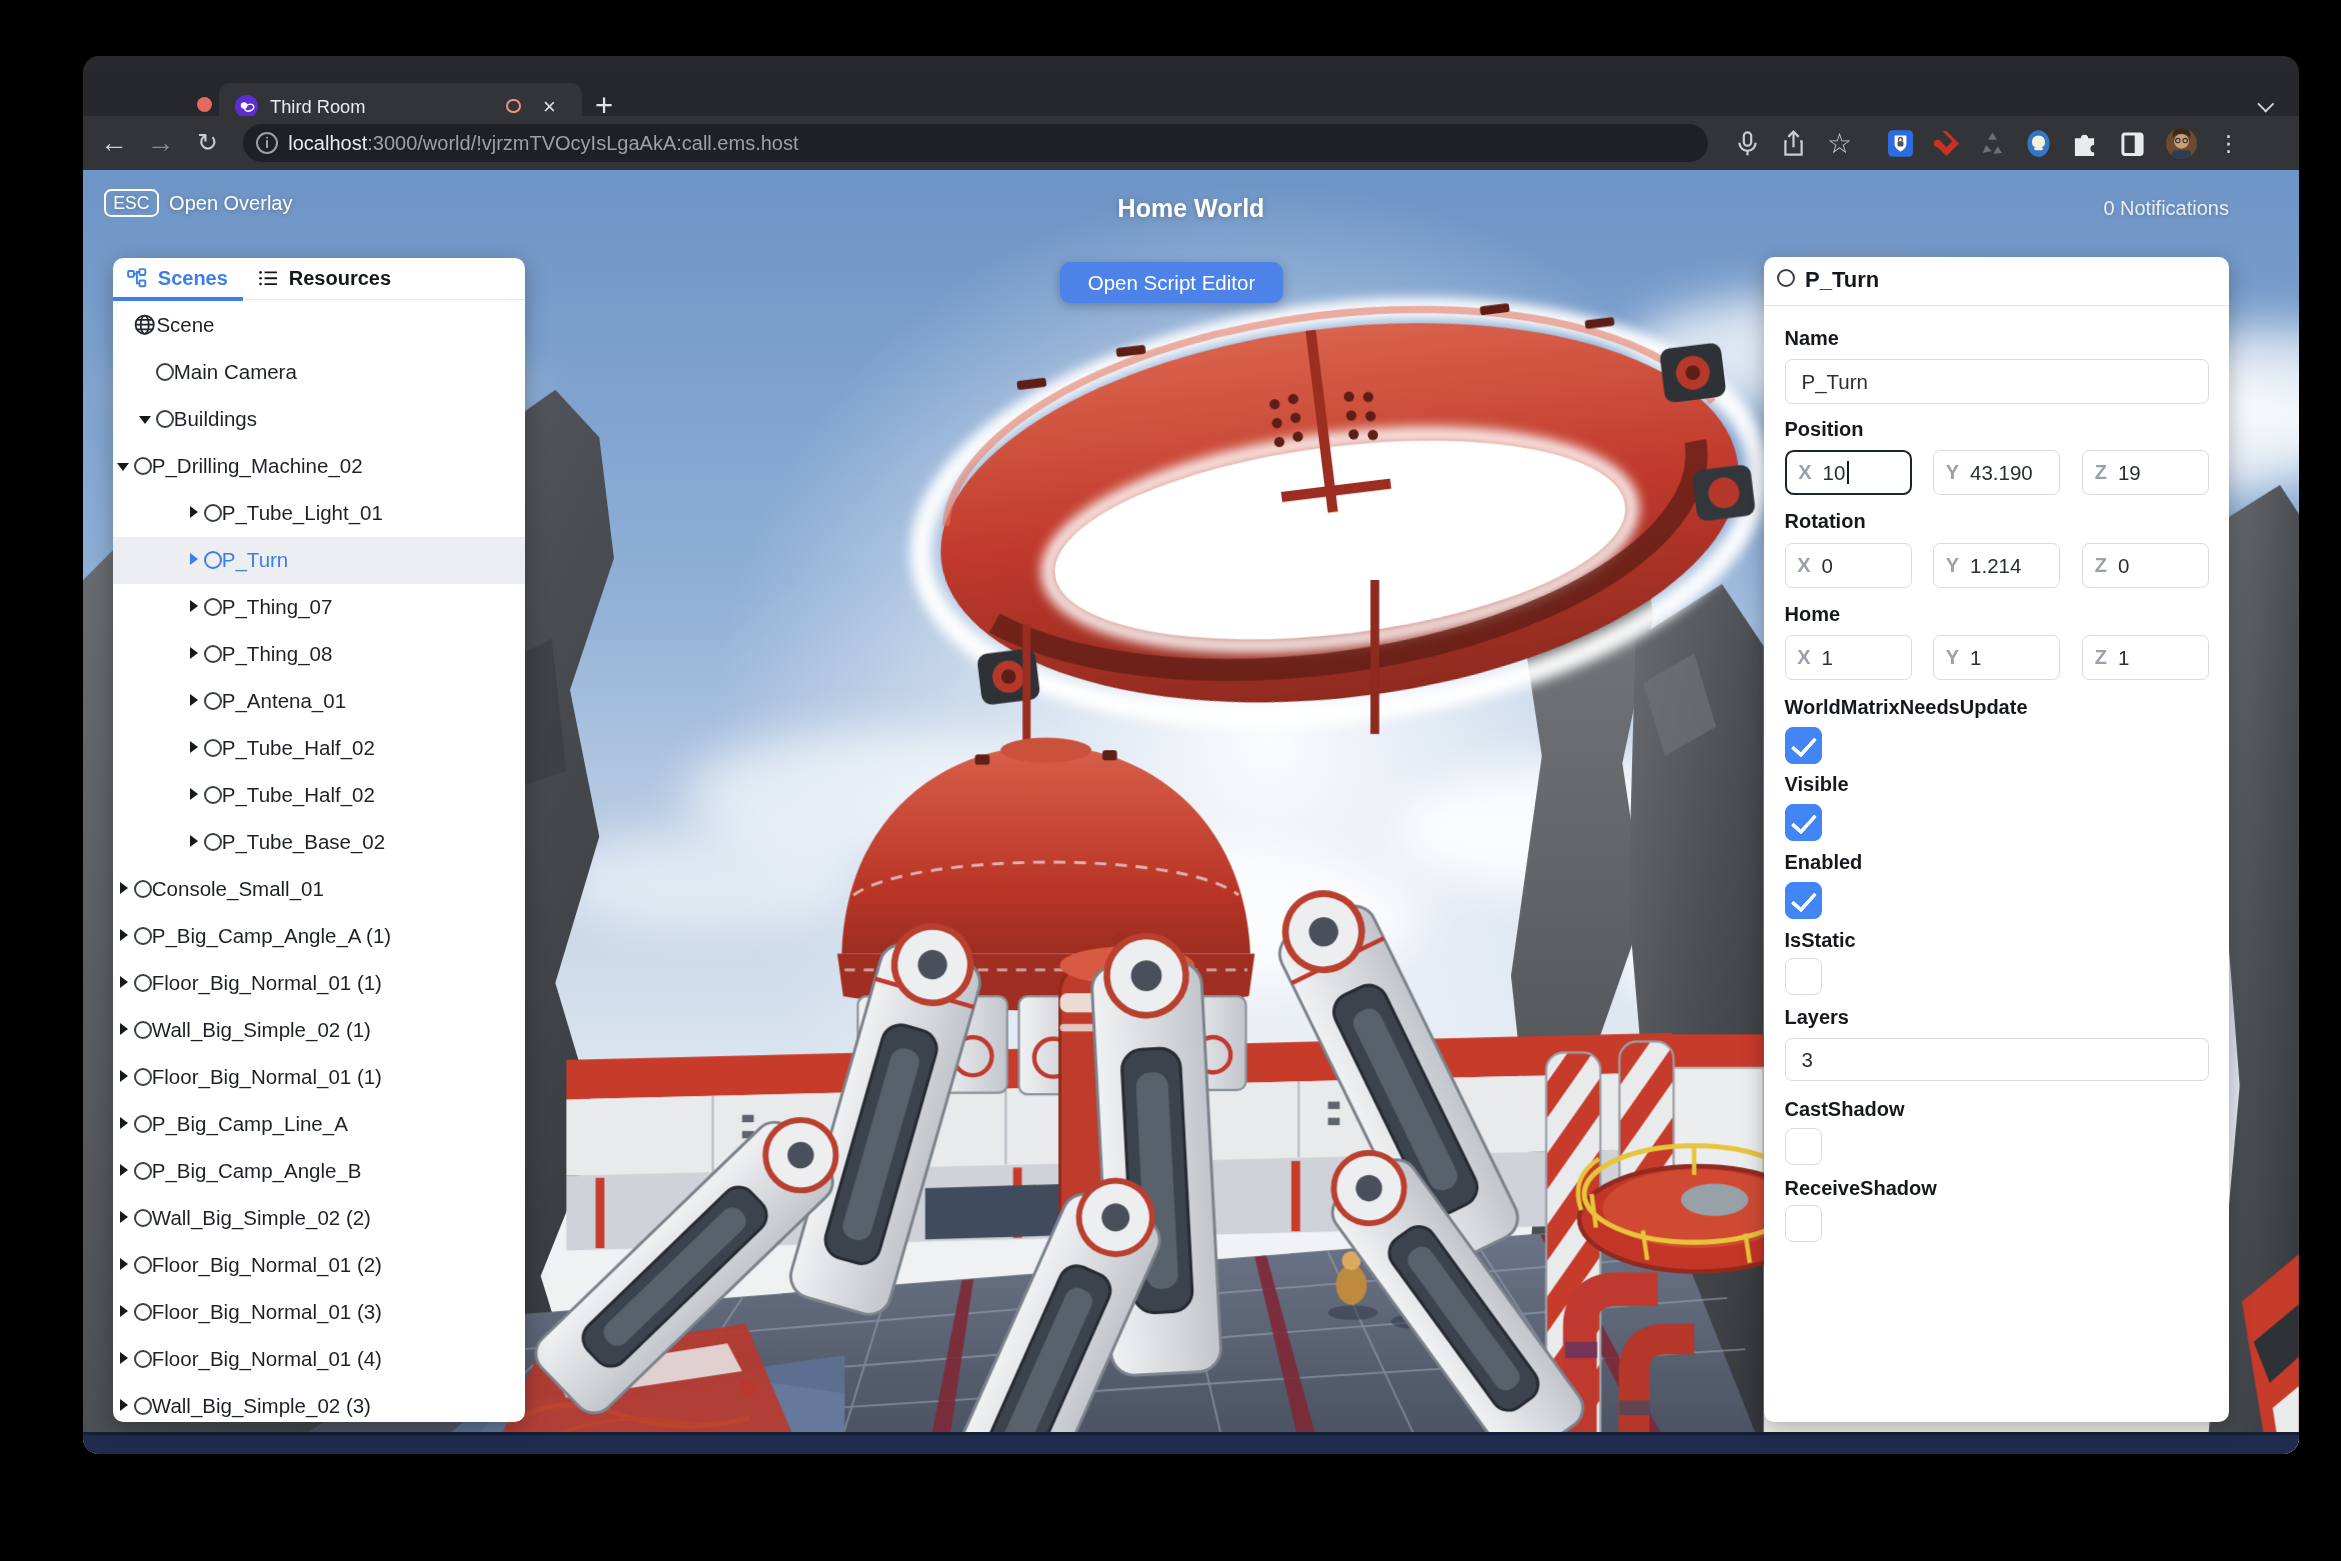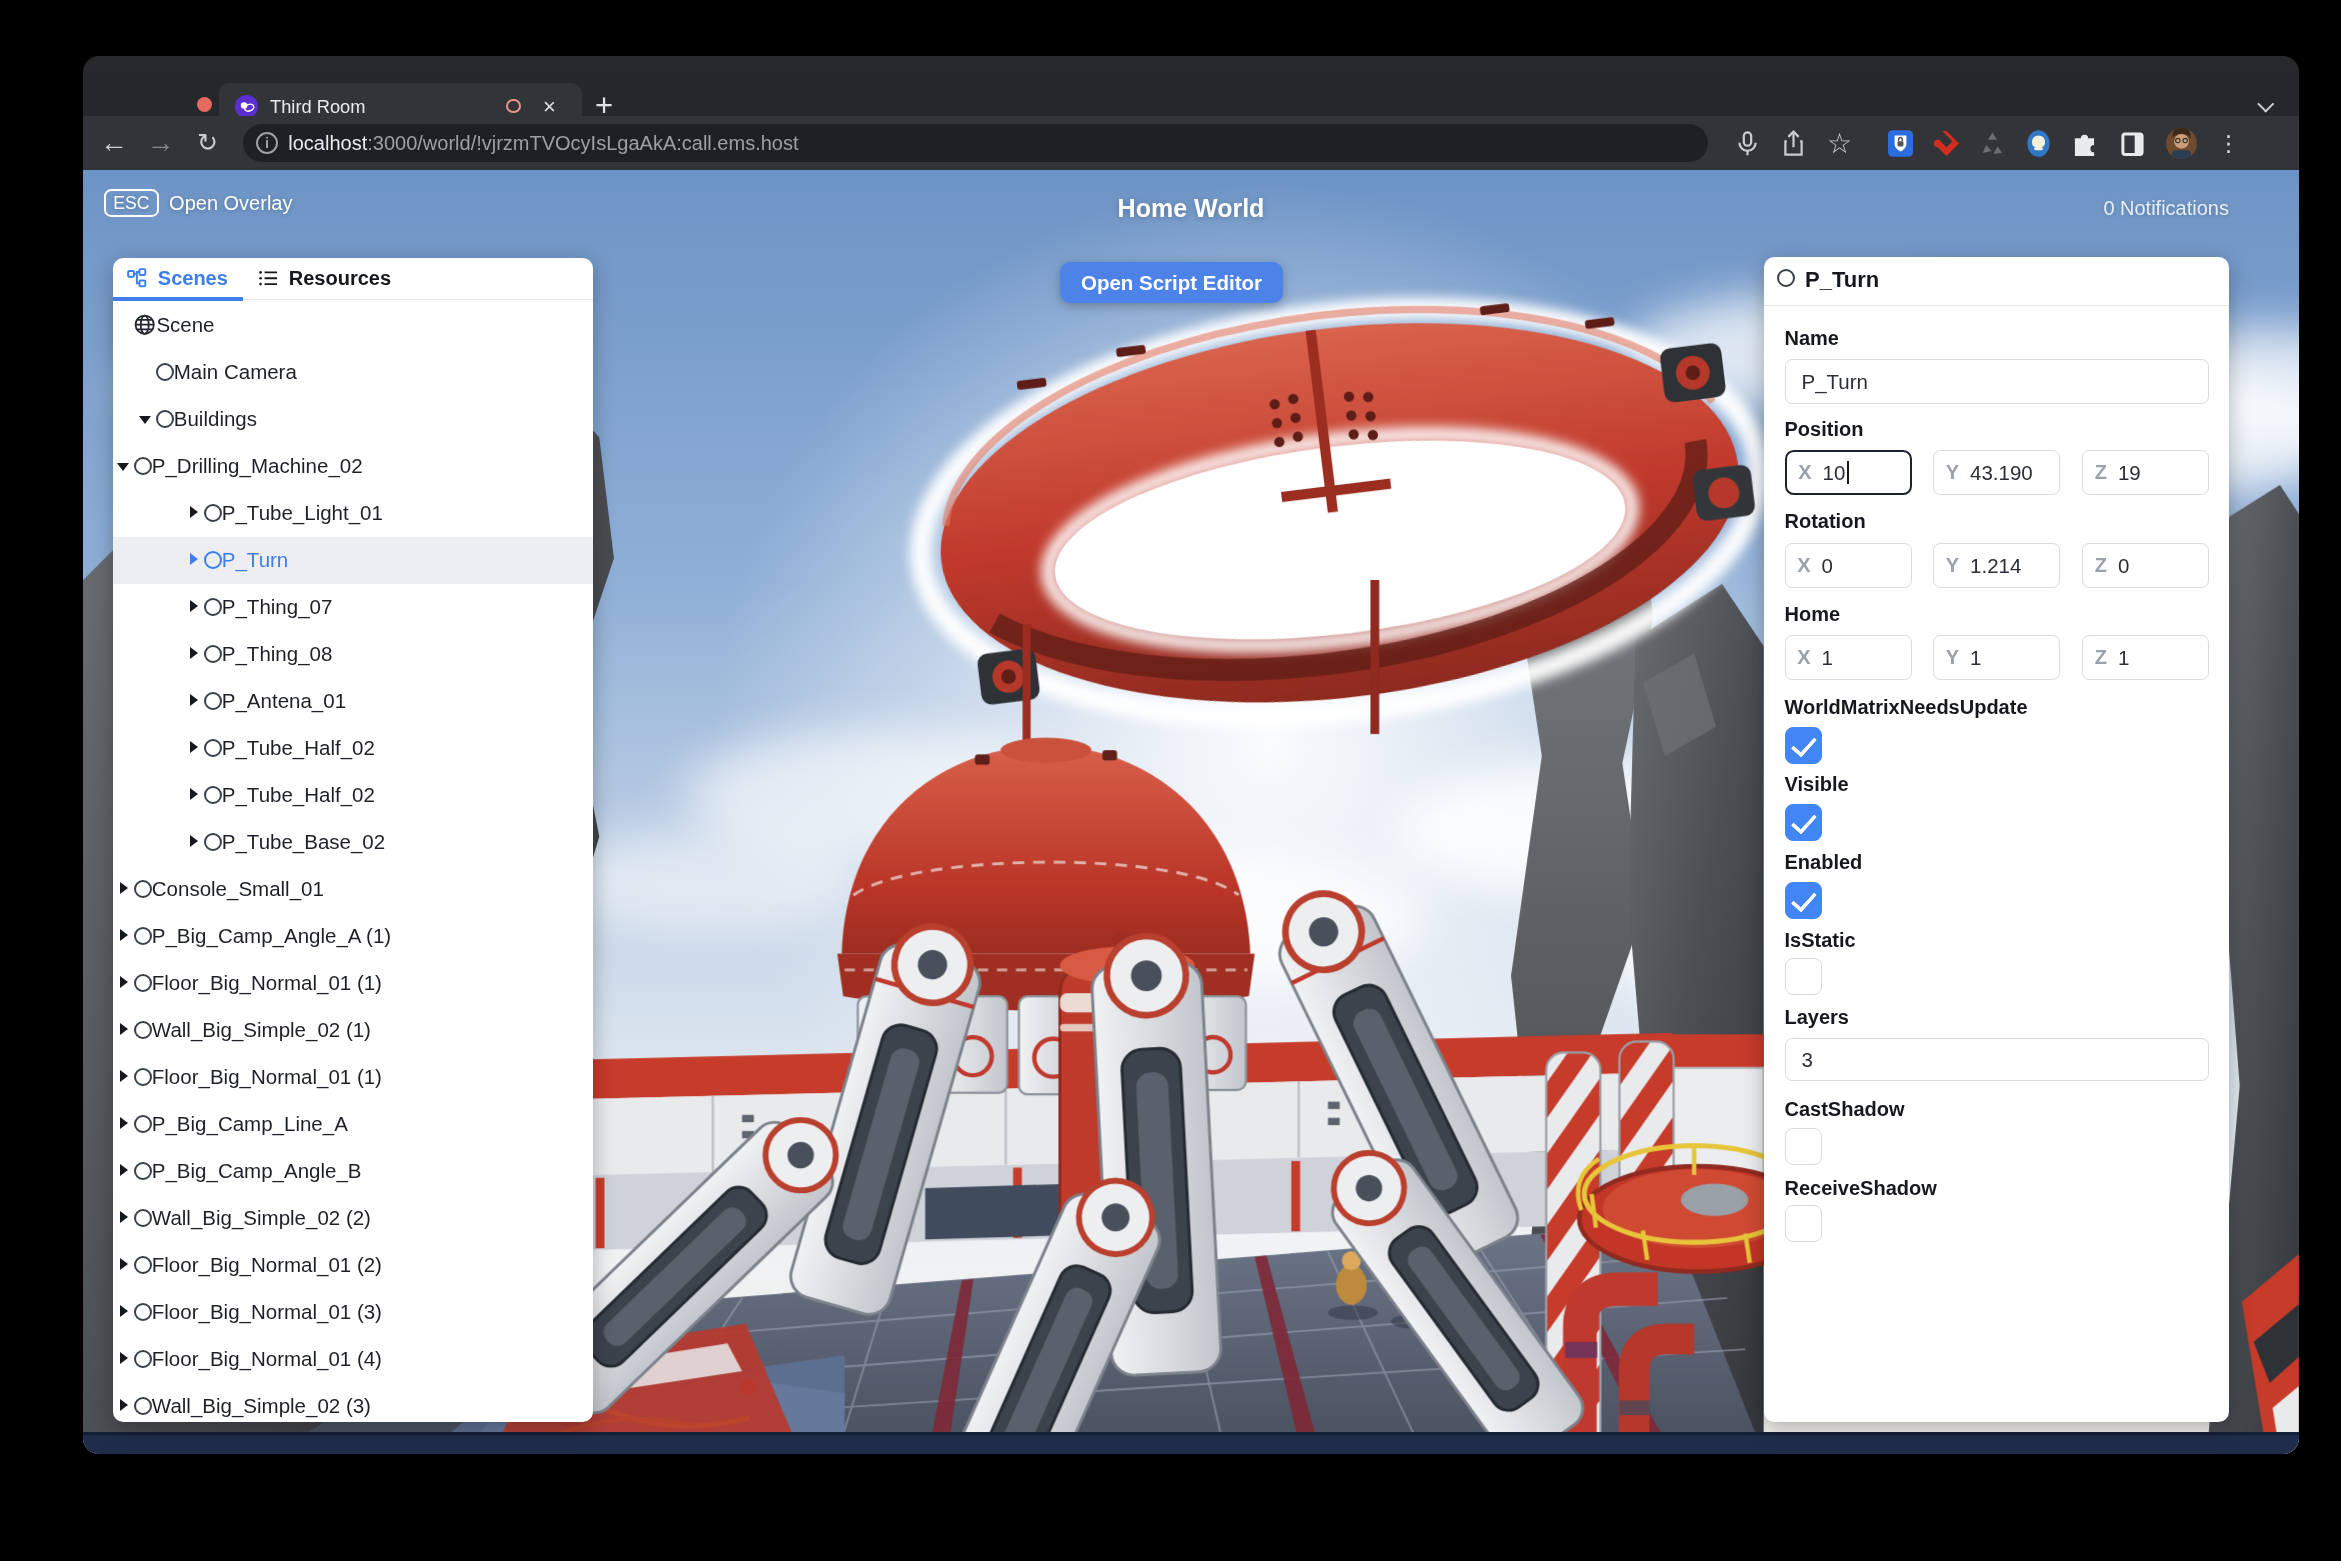--- a/index.html
+++ b/index.html
@@ -42,24 +42,24 @@
   
   .content{position:absolute;left:0;top:114px;width:2216px;height:1284px;overflow:hidden;background:#6d28d9;}
   .viewport{position:absolute;left:0;top:0;width:100%;height:100%;}
 
   
   .hud-esc{position:absolute;left:21px;top:19px;display:flex;align-items:center;color:#fff;text-shadow:0 0.7px 4.4px rgba(0,0,0,.25);}
   .esckey{border:2.2px solid #fff;border-radius:7.3px;padding:1.5px 7.3px;font-size:17.6px;font-weight:500;}
   .escl{margin-left:10.3px;font-size:20px;}
   .worldtitle{position:absolute;left:50%;transform:translateX(-50%);top:24px;color:#fff;font-size:25px;font-weight:700;text-shadow:0 0.7px 5.9px rgba(0,0,0,.25);}
   .notif{position:absolute;right:70px;top:27px;color:rgba(255,255,255,.85);font-size:20px;text-shadow:0 0.7px 4.4px rgba(0,0,0,.2);}
-  .scriptbtn{position:absolute;left:977px;top:92px;width:223px;height:41px;background:#4d82e8;border:none;border-radius:10.3px;color:#fff;font-size:20.5px;font-weight:700;box-shadow:0 2.9px 10.3px rgba(0,0,0,.25);}
+  .scriptbtn{position:absolute;left:977px;top:92px;width:223px;height:41px;background:#4d82e8;border:none;border-radius:10.3px;color:#fff;font-size:20.5px;font-weight:400;box-shadow:0 2.9px 10.3px rgba(0,0,0,.25);}
 
   
-  .scenepanel{position:absolute;left:30px;top:88px;width:480px;height:1164px;background:#fff;border-radius:10.3px;box-shadow:0 5.9px 22px rgba(0,0,0,.28);overflow:hidden;}
+  .scenepanel{position:absolute;left:30px;top:88px;width:412px;height:1164px;background:#fff;border-radius:10.3px;box-shadow:0 5.9px 22px rgba(0,0,0,.28);overflow:hidden;}
   .ptabs{position:relative;height:42px;border-bottom:1.5px solid #e6e8eb;}
   .ptab{position:absolute;top:0;height:41px;display:flex;align-items:center;font-size:20px;font-weight:600;}
   .ptab-scenes{left:14px;color:#3d7ee8;}
   .ptab-res{left:145px;color:#15181d;}
   .ptab .picon{margin-right:10.3px;display:flex;}
   .underline{position:absolute;left:0;bottom:-1.5px;width:130px;height:3.7px;background:#3d7ee8;}
   .tree{position:absolute;left:0;top:42px;right:0;bottom:0;padding-top:1.5px;}
   .trow{height:47px;display:flex;align-items:center;}
   .trow.sel{background:#eceef2;}
   .lvl0{padding-left:20px;} .lvl1{padding-left:22px;} .lvl2{text-align:center;} .lvl3{padding-left:70px;}

